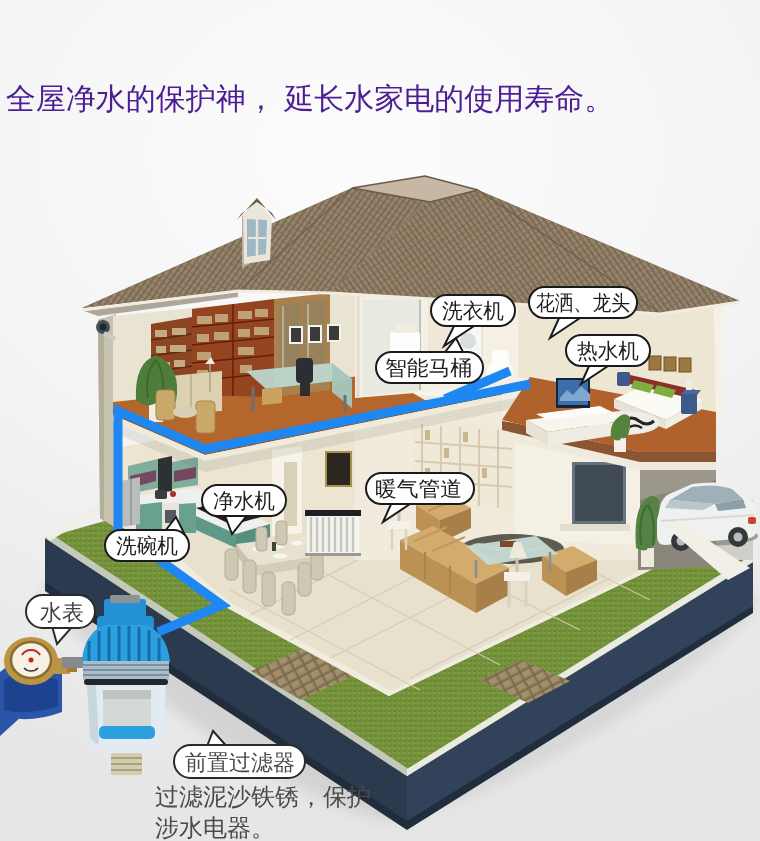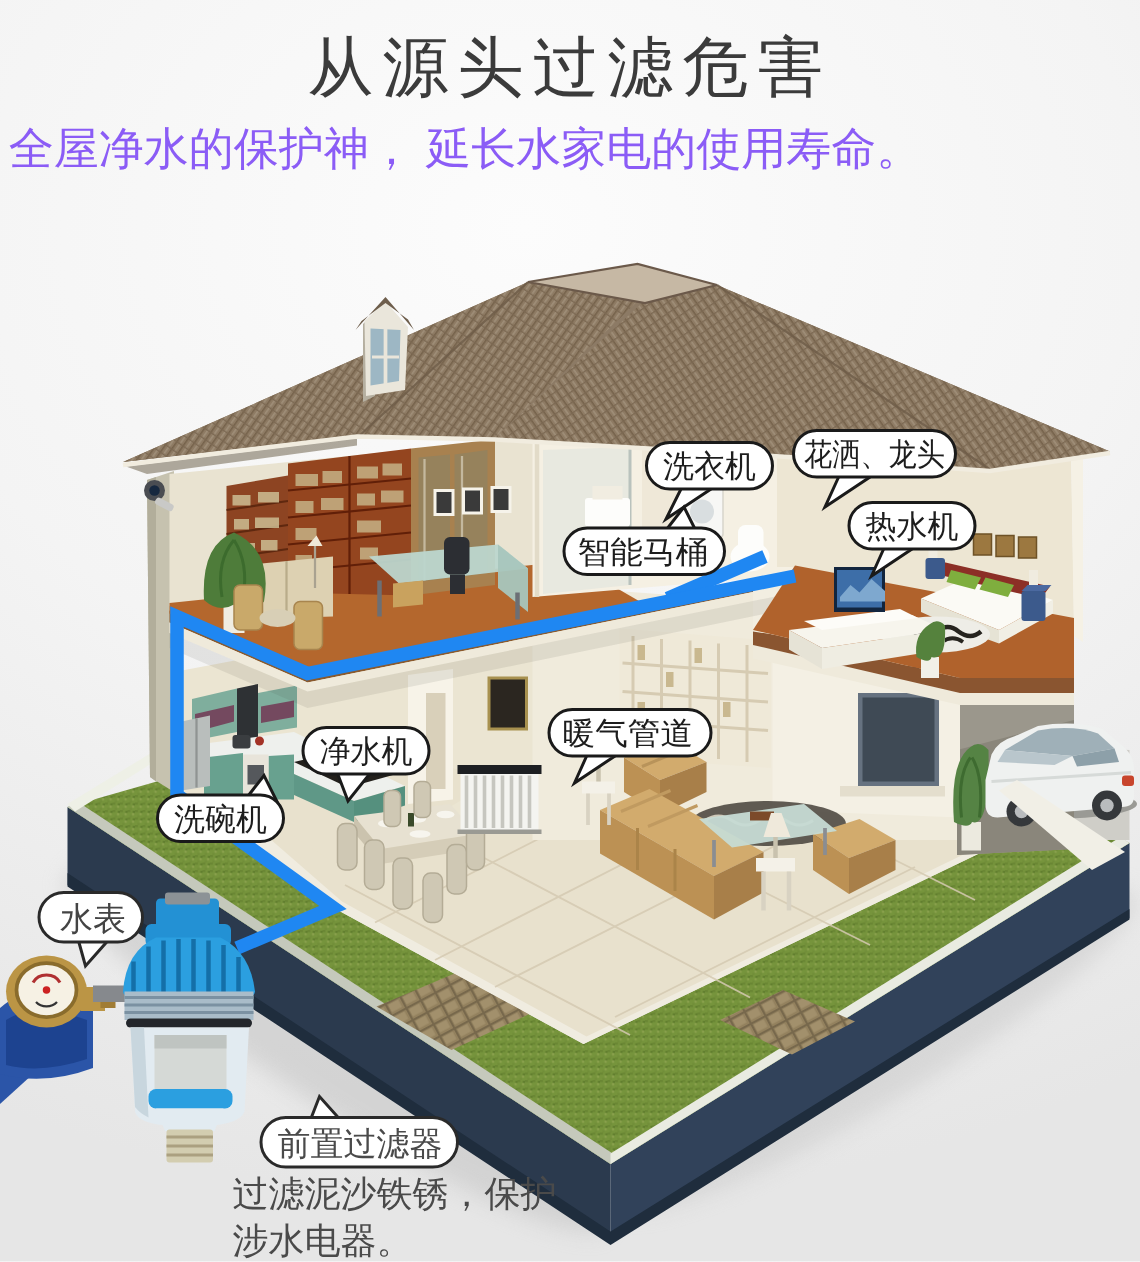--- a/index.html
+++ b/index.html
@@ -1,28 +1,27 @@
 <!DOCTYPE html>
 <html><head>
 <meta charset="utf-8">
 <style>
 html,body{margin:0;padding:0;}
 body{width:760px;height:841px;overflow:hidden;font-family:"Liberation Sans",sans-serif;
 background:radial-gradient(ellipse 820px 650px at 46% 18%, #fcfcfc 0%, #f4f4f4 50%, #e6e6e6 100%);}
 #stage{position:relative;width:760px;height:841px;}
 .t1{position:absolute;left:0;top:16px;width:760px;text-align:center;font-size:44px;letter-spacing:6px;color:#3b3b3b;font-weight:500;}
-.t2{position:absolute;left:0;top:79px;width:620px;text-align:center;font-size:30px;letter-spacing:0px;color:#8b5cf6;}
+.t2{position:absolute;left:0;top:79px;width:620px;text-align:center;font-size:30px;letter-spacing:0px;color:#4c1d95;}
 .t3{position:absolute;left:155px;top:781px;width:420px;font-size:24px;color:#4a4a4a;line-height:31px;letter-spacing:0px;}
 svg{position:absolute;left:0;top:0;}
 </style>
 </head>
 <body>
 <div id="stage">
 
-<div class="t1">从源头过滤危害</div>
 
 <div class="t2">全屋净水的保护神， 延长水家电的使用寿命。</div>
 
 <svg width="760" height="841" viewBox="0 0 760 841">
 <defs>
 <pattern id="lawn" width="5" height="5" patternUnits="userSpaceOnUse">
 <rect width="5" height="5" fill="#76943c"></rect>
 <rect x="0" y="0" width="2" height="1.5" fill="#6a8734"></rect>
 <rect x="3" y="2" width="1.5" height="1.5" fill="#8ba24e"></rect>
 <rect x="1.5" y="3.5" width="1.5" height="1.5" fill="#718e39"></rect>

